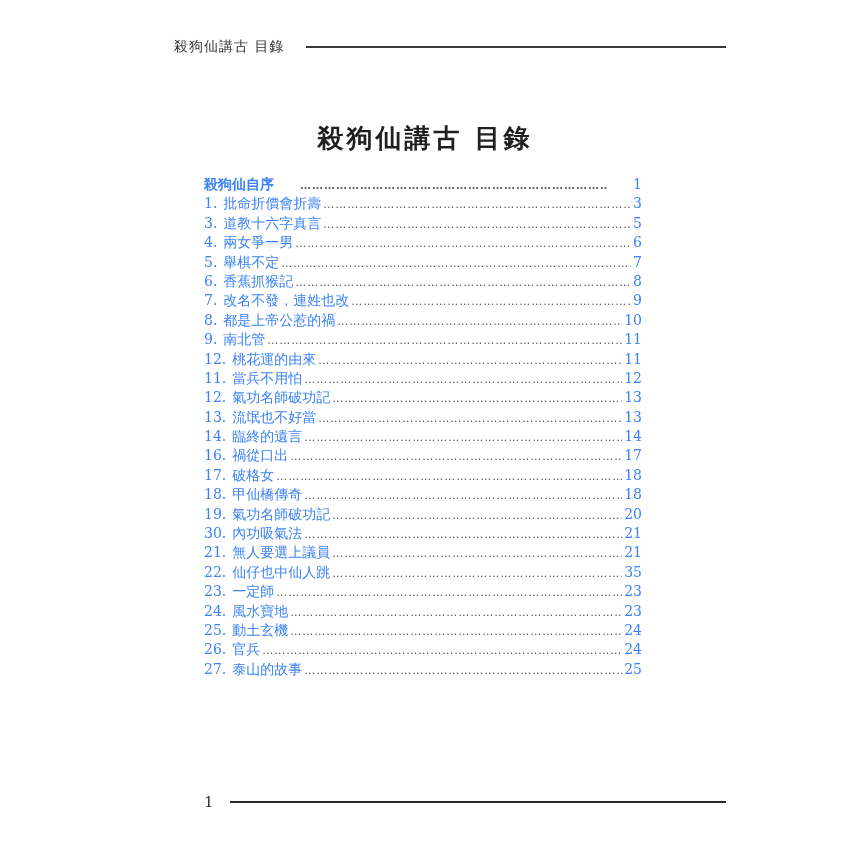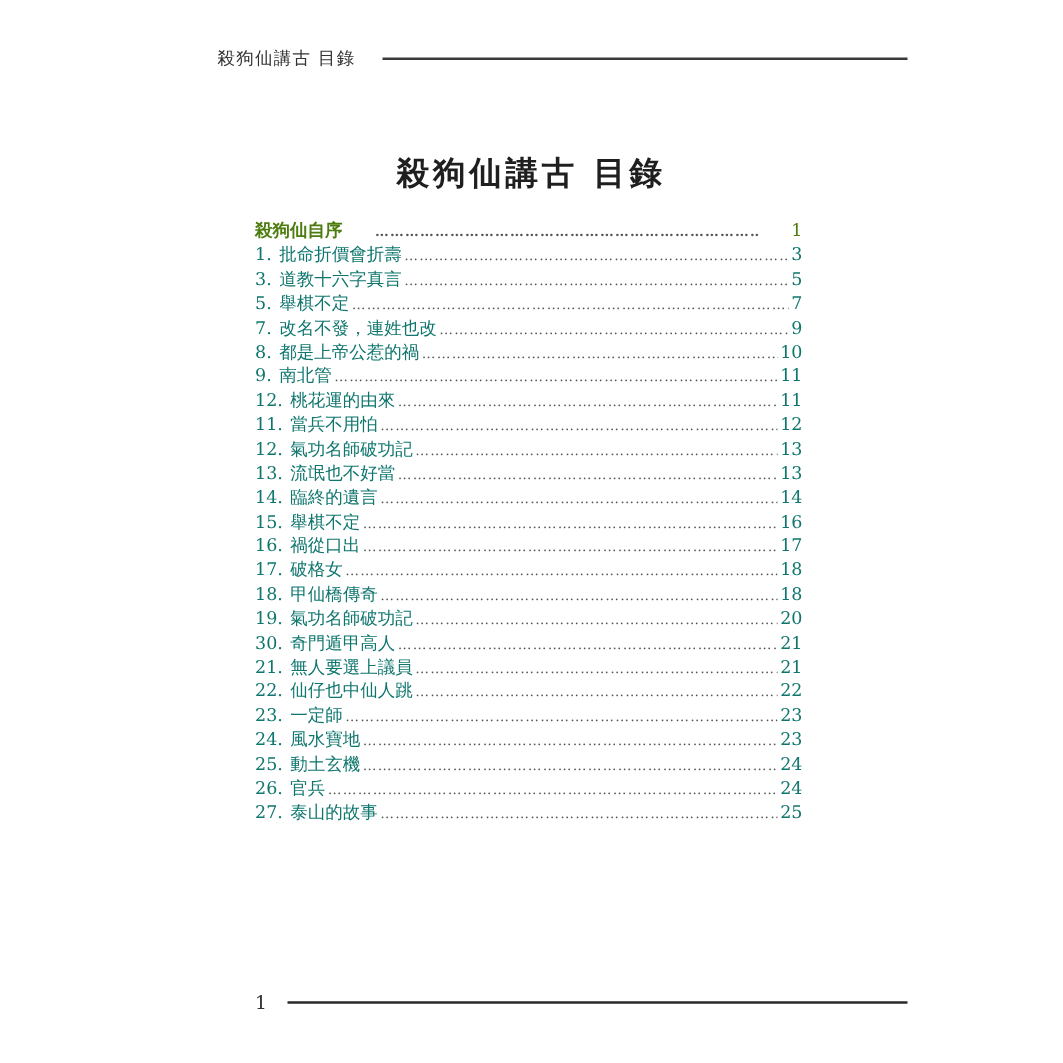--- a/index.html
+++ b/index.html
@@ -5,22 +5,22 @@
   html, body { margin: 0; padding: 0; background: #ffffff; }
   body { width: 850px; height: 850px; position: relative; overflow: hidden;
          font-family: "DejaVu Serif", "Liberation Serif", serif; color: #2a2a2a; }
   .header { position: absolute; top: 36px; left: 174px; width: 552px; height: 22px;
             display: flex; align-items: center; }
   .header-text { font-size: 14px; letter-spacing: 1px; color: #333; white-space: nowrap; }
   .header-rule { flex: 1; height: 2px; background: #3a3a3a; margin-left: 22px; }
   .title { position: absolute; top: 104px; left: 0; width: 850px; text-align: center;
            font-size: 26px; font-weight: bold; letter-spacing: 3px; color: #1f1f1f; }
   .toc { position: absolute; top: 176px; left: 204px; width: 438px; margin: 0; padding: 0; list-style: none; }
-  .toc-row { display: flex; align-items: baseline; height: 19.4px; font-size: 14px; color: #0f766e; }
-  .toc-row.preface { font-weight: bold; color: #4d7c0f; gap: 24px; }
+  .toc-row { display: flex; align-items: baseline; height: 19.4px; font-size: 14px; color: #3b82f6; }
+  .toc-row.preface { font-weight: bold; color: #3b82f6; gap: 24px; }
   .toc-label { white-space: nowrap; padding-right: 2px; }
   .toc-num { display: inline-block; margin-right: 6px; }
   .toc-dots { flex: 1; overflow: hidden; white-space: nowrap; font-size: 11px; letter-spacing: 1px; color: #555; }
   .toc-dots::before { content: "……………………………………………………………………………………………………………………"; }
   .toc-page { white-space: nowrap; padding-left: 2px; font-weight: normal; }
   .footer { position: absolute; top: 792px; left: 204px; width: 522px; height: 20px;
             display: flex; align-items: center; }
   .footer-page { font-size: 15px; color: #333; width: 26px; }
   .footer-rule { flex: 1; height: 2px; background: #2a2a2a; }
 </style>
@@ -44,23 +44,33 @@
       <span class="toc-label"><span class="toc-num">1.</span><span>批命折價會折壽</span></span>
       <span class="toc-dots"></span>
       <span class="toc-page">3</span>
     </li>
     <li class="toc-row">
       <span class="toc-label"><span class="toc-num">3.</span><span>道教十六字真言</span></span>
       <span class="toc-dots"></span>
       <span class="toc-page">5</span>
     </li>
     <li class="toc-row">
+      <span class="toc-label"><span class="toc-num">4.</span><span>兩女爭一男</span></span>
+      <span class="toc-dots"></span>
+      <span class="toc-page">6</span>
+    </li>
+    <li class="toc-row">
       <span class="toc-label"><span class="toc-num">5.</span><span>舉棋不定</span></span>
       <span class="toc-dots"></span>
       <span class="toc-page">7</span>
+    </li>
+    <li class="toc-row">
+      <span class="toc-label"><span class="toc-num">6.</span><span>香蕉抓猴記</span></span>
+      <span class="toc-dots"></span>
+      <span class="toc-page">8</span>
     </li>
     <li class="toc-row">
       <span class="toc-label"><span class="toc-num">7.</span><span>改名不發，連姓也改</span></span>
       <span class="toc-dots"></span>
       <span class="toc-page">9</span>
     </li>
     <li class="toc-row">
       <span class="toc-label"><span class="toc-num">8.</span><span>都是上帝公惹的禍</span></span>
       <span class="toc-dots"></span>
       <span class="toc-page">10</span>
@@ -89,58 +99,53 @@
       <span class="toc-label"><span class="toc-num">13.</span><span>流氓也不好當</span></span>
       <span class="toc-dots"></span>
       <span class="toc-page">13</span>
     </li>
     <li class="toc-row">
       <span class="toc-label"><span class="toc-num">14.</span><span>臨終的遺言</span></span>
       <span class="toc-dots"></span>
       <span class="toc-page">14</span>
     </li>
     <li class="toc-row">
-      <span class="toc-label"><span class="toc-num">15.</span><span>舉棋不定</span></span>
-      <span class="toc-dots"></span>
-      <span class="toc-page">16</span>
-    </li>
-    <li class="toc-row">
       <span class="toc-label"><span class="toc-num">16.</span><span>禍從口出</span></span>
       <span class="toc-dots"></span>
       <span class="toc-page">17</span>
     </li>
     <li class="toc-row">
       <span class="toc-label"><span class="toc-num">17.</span><span>破格女</span></span>
       <span class="toc-dots"></span>
       <span class="toc-page">18</span>
     </li>
     <li class="toc-row">
       <span class="toc-label"><span class="toc-num">18.</span><span>甲仙橋傳奇</span></span>
       <span class="toc-dots"></span>
       <span class="toc-page">18</span>
     </li>
     <li class="toc-row">
       <span class="toc-label"><span class="toc-num">19.</span><span>氣功名師破功記</span></span>
       <span class="toc-dots"></span>
       <span class="toc-page">20</span>
     </li>
     <li class="toc-row">
-      <span class="toc-label"><span class="toc-num">30.</span><span>奇門遁甲高人</span></span>
+      <span class="toc-label"><span class="toc-num">30.</span><span>內功吸氣法</span></span>
       <span class="toc-dots"></span>
       <span class="toc-page">21</span>
     </li>
     <li class="toc-row">
       <span class="toc-label"><span class="toc-num">21.</span><span>無人要選上議員</span></span>
       <span class="toc-dots"></span>
       <span class="toc-page">21</span>
     </li>
     <li class="toc-row">
       <span class="toc-label"><span class="toc-num">22.</span><span>仙仔也中仙人跳</span></span>
       <span class="toc-dots"></span>
-      <span class="toc-page">22</span>
+      <span class="toc-page">35</span>
     </li>
     <li class="toc-row">
       <span class="toc-label"><span class="toc-num">23.</span><span>一定師</span></span>
       <span class="toc-dots"></span>
       <span class="toc-page">23</span>
     </li>
     <li class="toc-row">
       <span class="toc-label"><span class="toc-num">24.</span><span>風水寶地</span></span>
       <span class="toc-dots"></span>
       <span class="toc-page">23</span>

